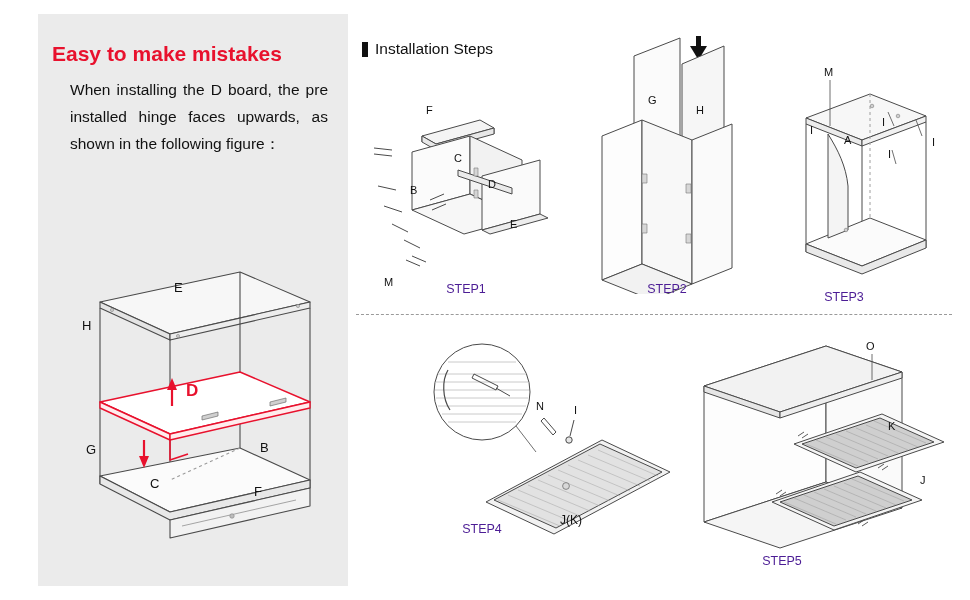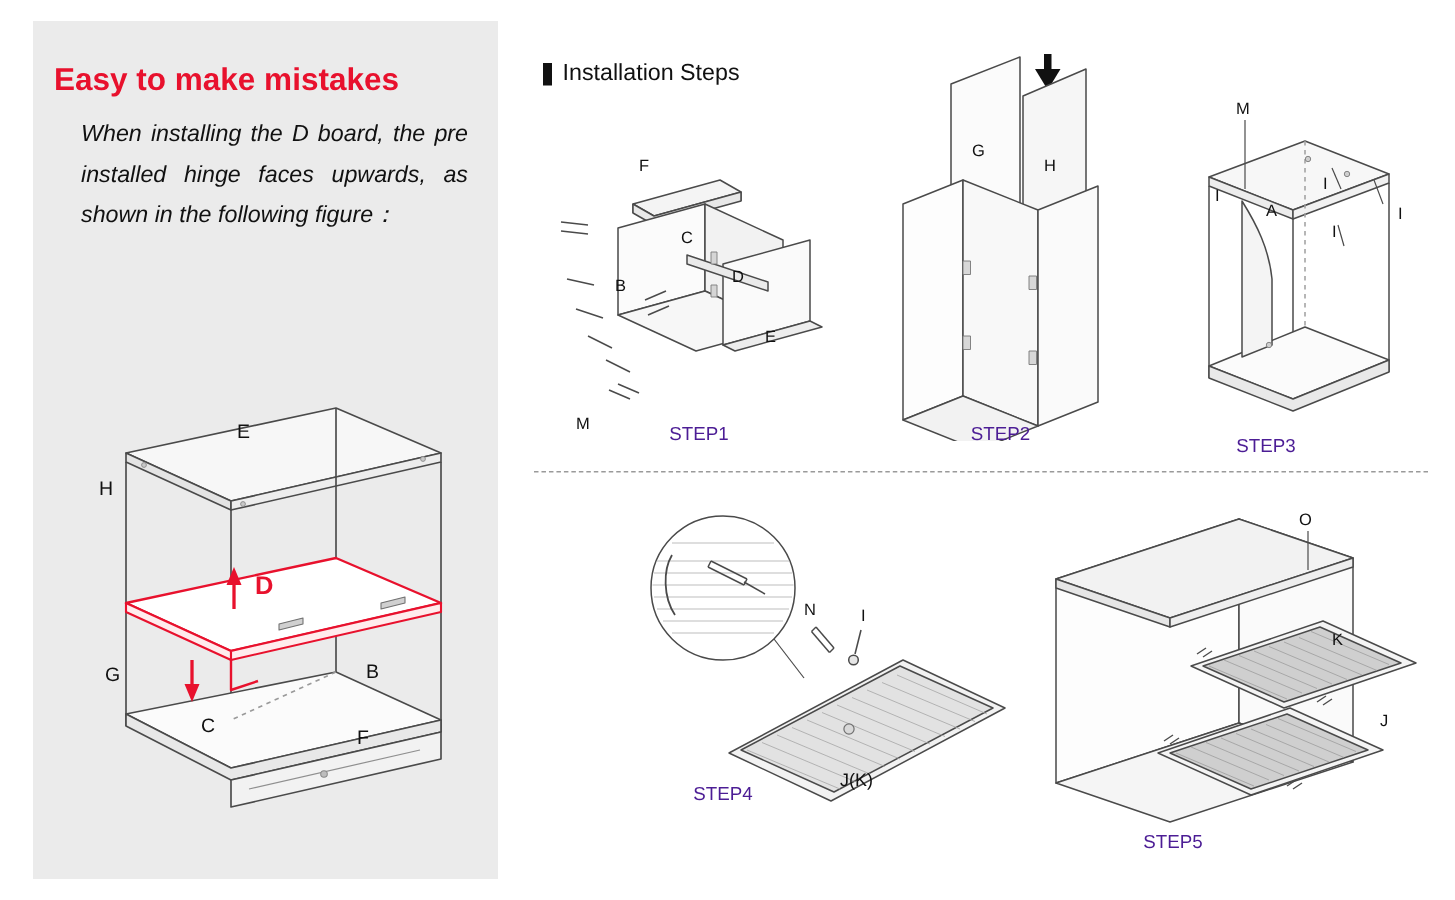--- a/index.html
+++ b/index.html
@@ -18,21 +18,21 @@
     position: absolute;
     left: 0; top: 0;
     width: 970px;
     height: 600px;
     background: #ffffff;
   }
 
   
   #left-panel {
     position: absolute;
-    left: 22px;
+    left: 38px;
     top: 14px;
     width: 310px;
     height: 572px;
     background: #ebebeb;
   }
   #left-title {
     position: absolute;
     left: 14px;
     top: 28px;
     width: 290px;
@@ -44,21 +44,20 @@
   #left-body {
     position: absolute;
     left: 32px;
     top: 62px;
     width: 258px;
     font-size: 15.5px;
     color: #111111;
     line-height: 1.75;
     text-align: justify;
     text-justify: inter-word;
-    font-style: italic;
   }
 
   
   #left-fig {
     position: absolute;
     left: 14px;
     top: 230px;
     width: 290px;
     height: 340px;
   }

